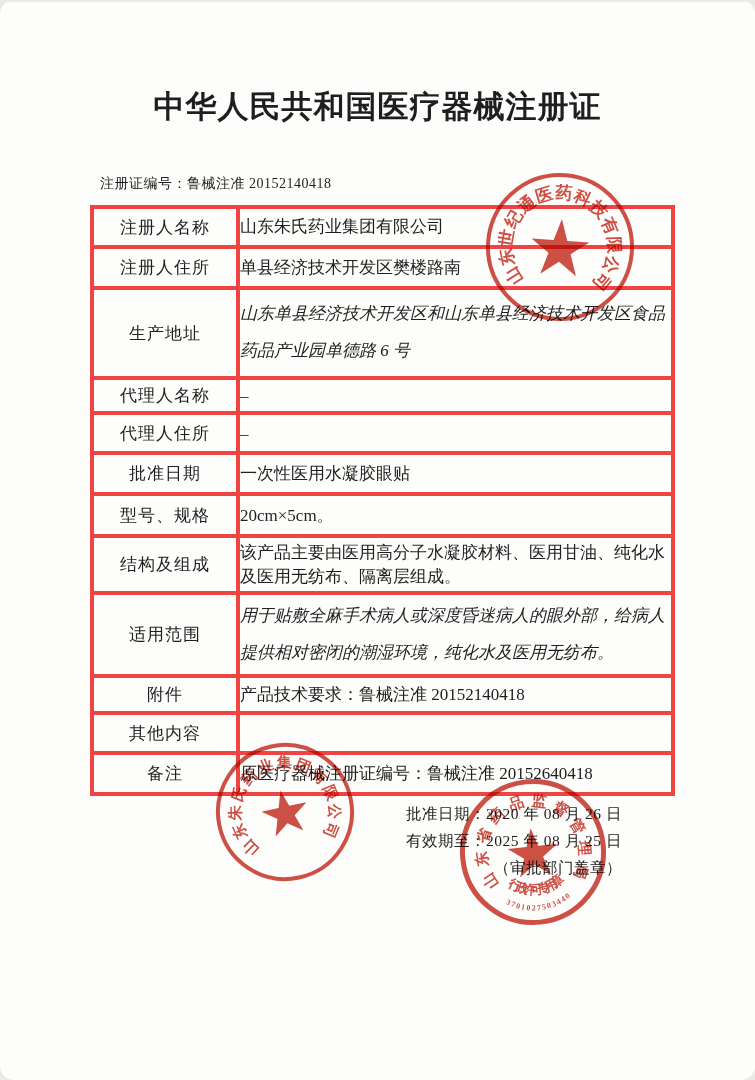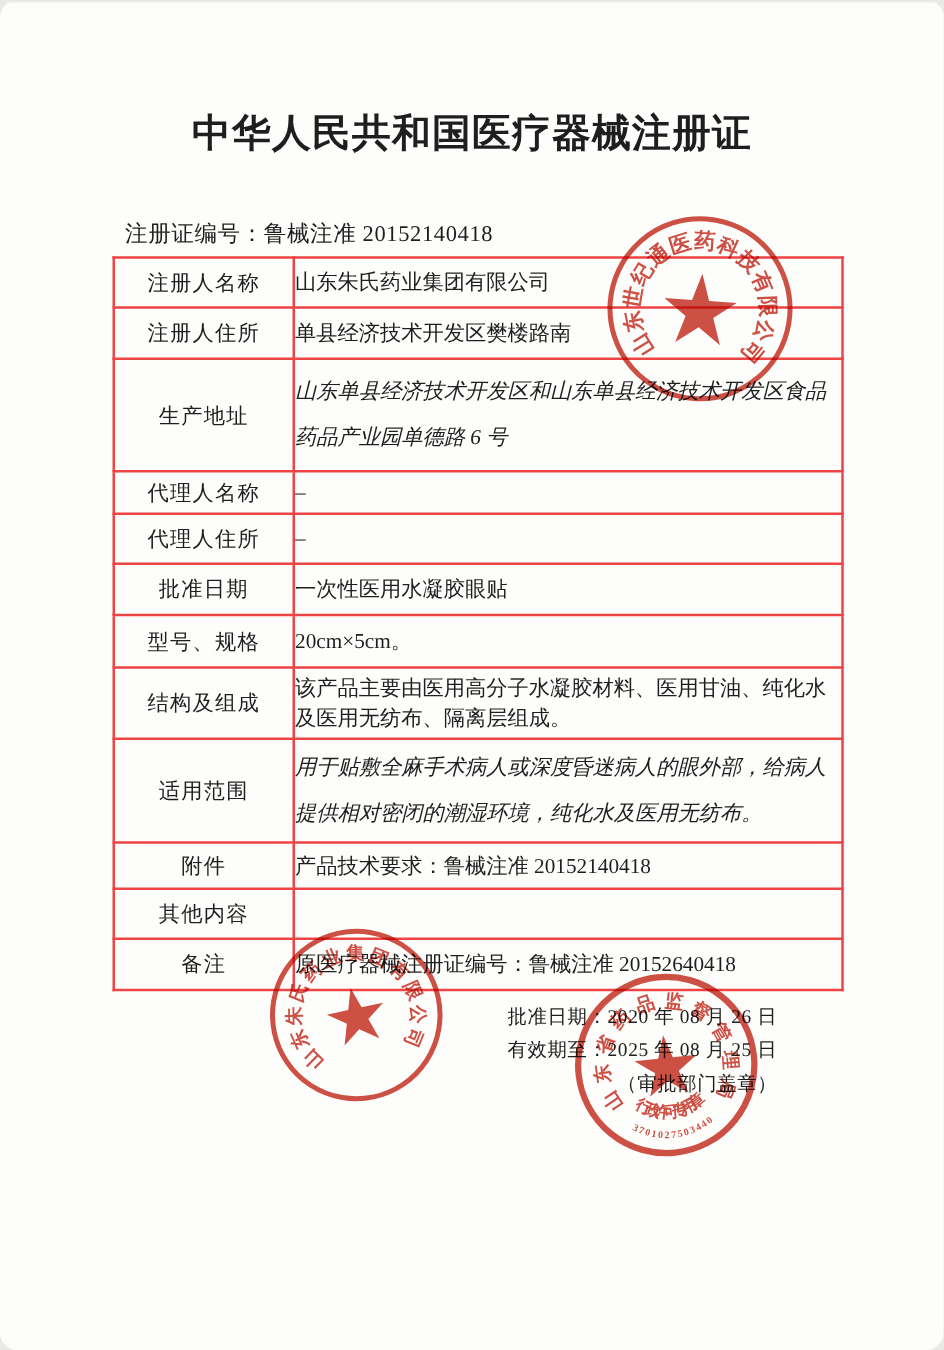--- a/index.html
+++ b/index.html
@@ -17,28 +17,28 @@
     content:"";position:absolute;left:0;top:0;width:100%;height:3px;
     background:linear-gradient(#e3e3e0,rgba(255,255,255,0));
   }
   .title{
     position:absolute;left:0;top:86px;width:100%;
     text-align:center;font-size:31px;font-weight:600;letter-spacing:1px;
     margin:0;
   }
   .cert-no{
     position:absolute;left:100px;top:175px;
-    font-size:18px;letter-spacing:.5px;
+    font-size:14px;letter-spacing:.5px;
   }
   table.cert{
     position:absolute;left:90px;top:205px;
     width:585px;border-collapse:collapse;table-layout:fixed;
   }
   table.cert td{
-    border:2px solid #ef4444;
+    border:4px solid #ef4444;
     font-size:17px;
     vertical-align:middle;
     padding:2px 0;
   }
   td.lbl{width:142px;text-align:center;letter-spacing:1px;}
   td.val{padding-left:13px;padding-right:22px;line-height:1.6;}
   tr.loose td.val{line-height:2.15;font-style:italic;}
   tr.dense td.val{line-height:1.38;}
   .footer-left{
     position:absolute;left:100px;top:800px;

